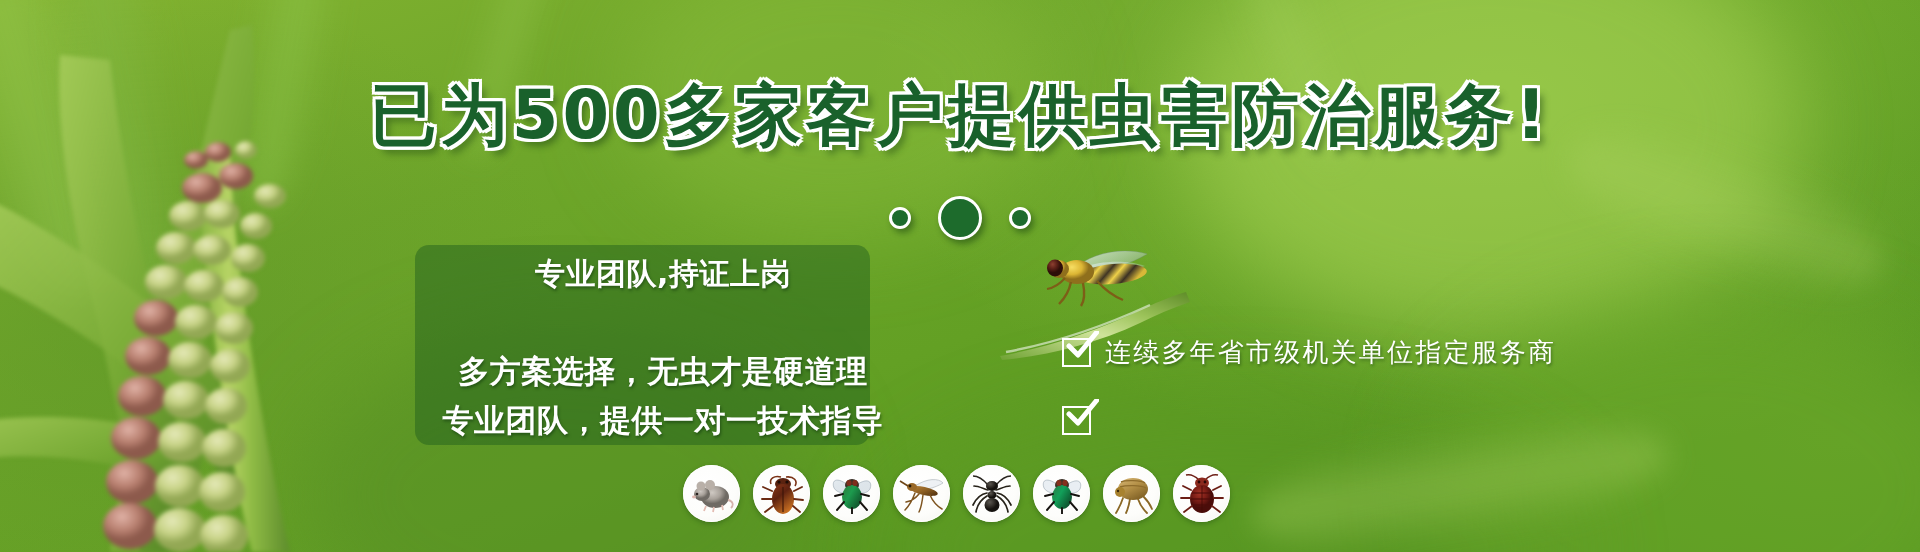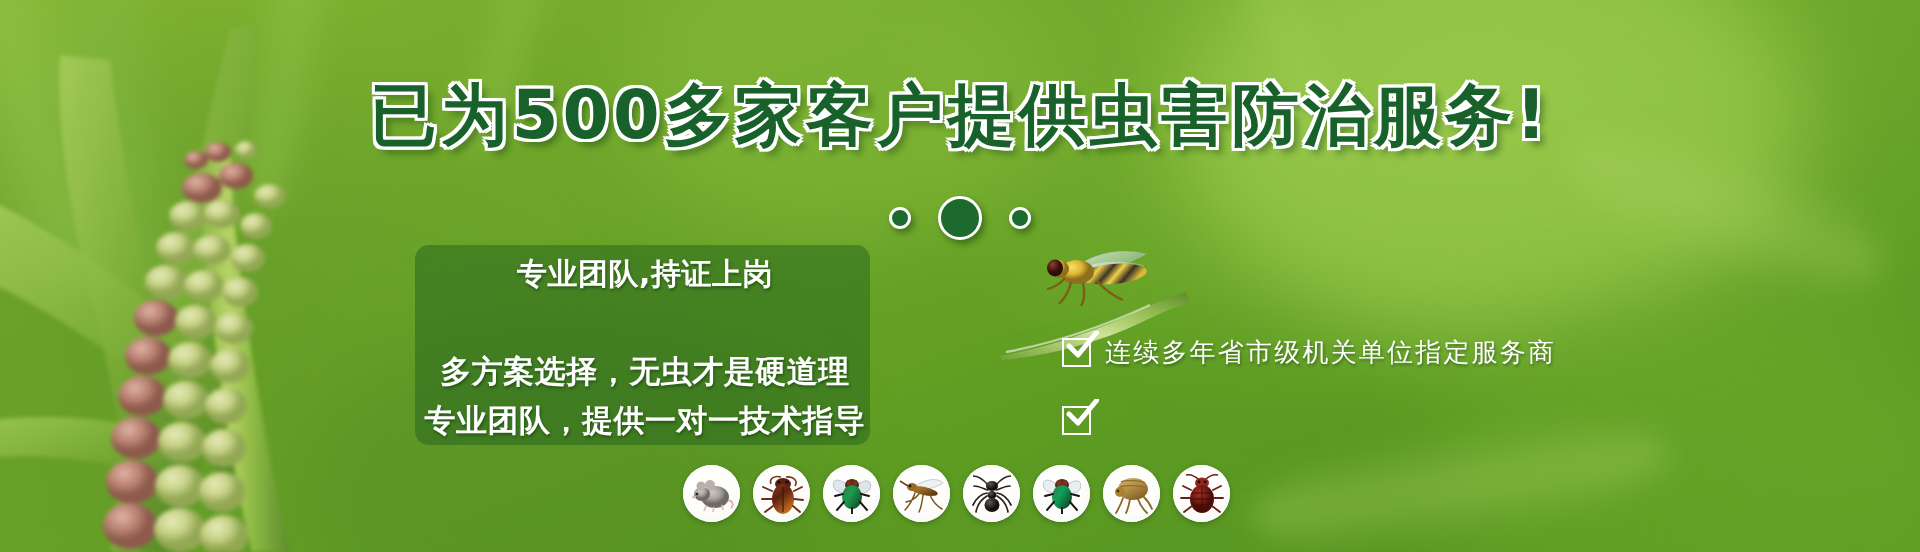--- a/index.html
+++ b/index.html
@@ -82,21 +82,21 @@
   #promo-box {
     position:absolute;
     left:415px; top:245px;
     width:455px; height:200px;
     background:rgba(28,92,28,0.45);
     border-radius:14px 14px 14px 14px;
     box-shadow:0 0 0 rgba(0,0,0,0);
   }
   #promo-lines {
     position:absolute;
-    left:415px; top:250px;
+    left:433px; top:250px;
     width:460px; height:195px;
     display:flex; flex-direction:column;
     justify-content:center;
     align-items:center;
     gap:17px;
     color:#ffffff;
   }
   #promo-lines .pl {
     white-space:nowrap;
     font-weight:bold;

